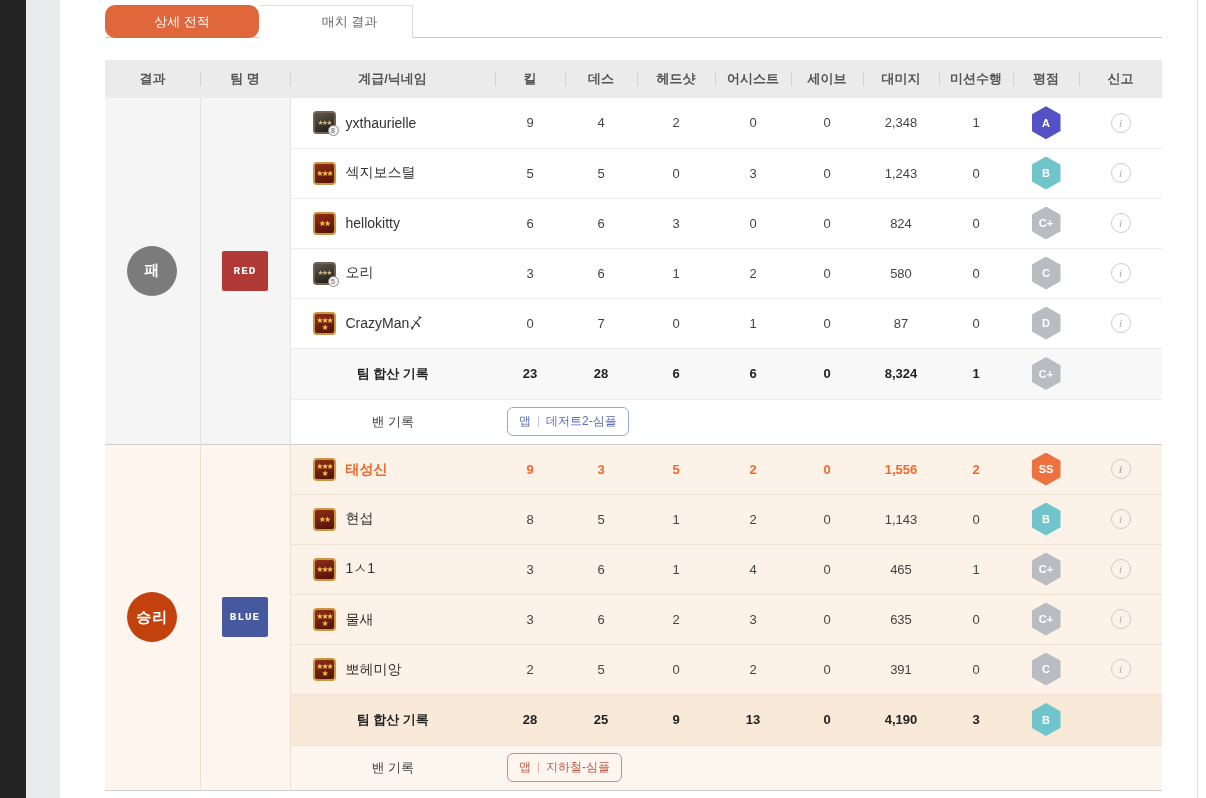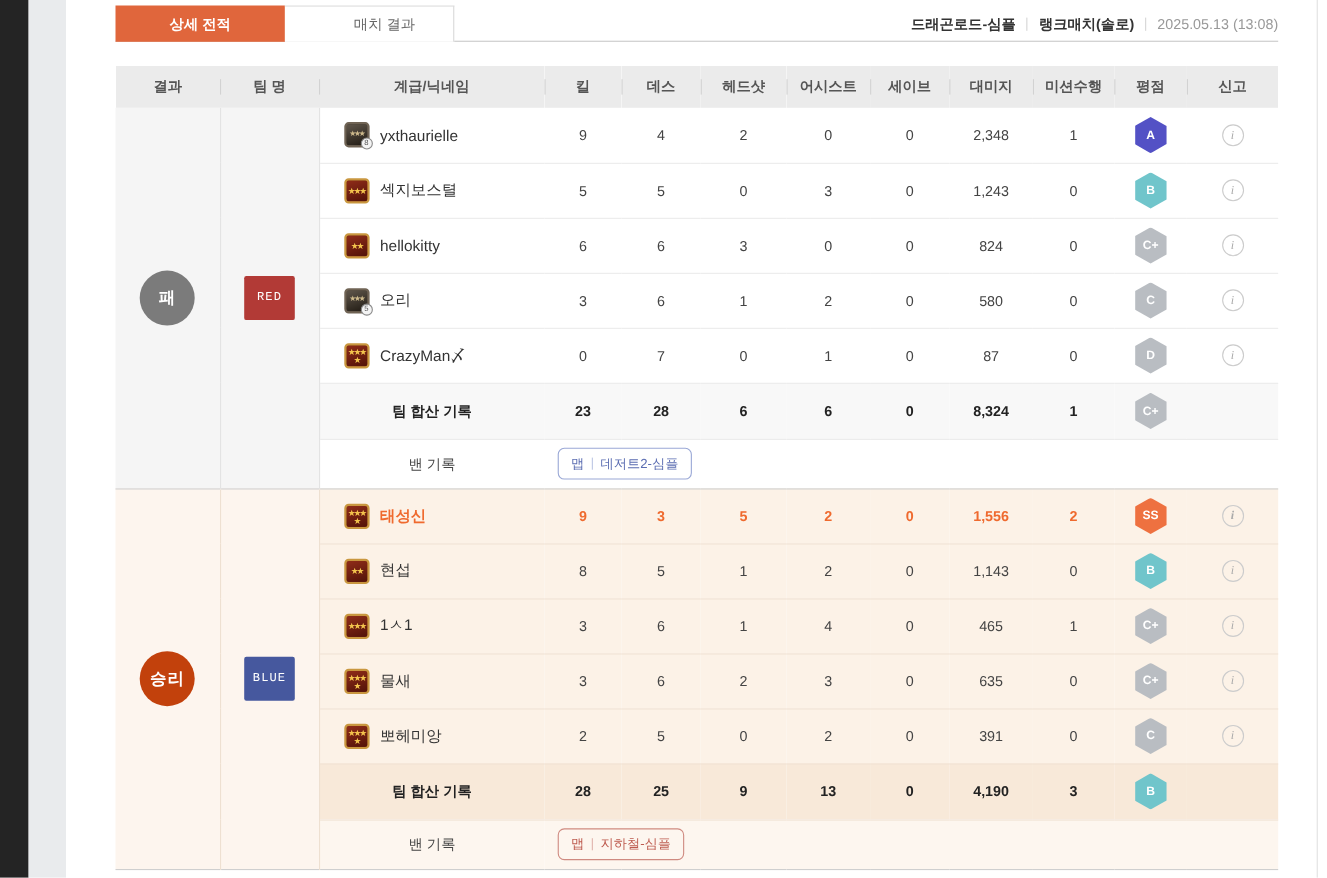--- a/index.html
+++ b/index.html
@@ -11,21 +11,21 @@
   .edge-dark { position:absolute; left:0; top:0; width:26px; height:798px; background:#242424; }
   .edge-gray { position:absolute; left:26px; top:0; width:34px; height:798px; background:#e9ebed; }
   .edge-right-line { position:absolute; left:1197px; top:0; width:1px; height:798px; background:#e2e2e2; }
 
   .content { position:absolute; left:105px; top:0; width:1057px; }
 
   
   .tabbar { position:relative; margin-top:5px; height:33px; border-bottom:1px solid #c9c9c9; display:flex; }
   .tab { width:154px; height:33px; display:flex; align-items:center; justify-content:center;
          font-size:13px; cursor:pointer; }
-  .tab-active { background:#e0663c; color:#fff; font-weight:bold; }
+  .tab-active { background:#e0663c; color:#fff; font-weight:normal;border-radius:10px; }
   .tab-inactive { background:#fff; color:#666; border-top:1px solid #ddd; border-right:1px solid #d9d9d9;padding-left:28px; }
   .tab-inactive:first-of-type { border-left:1px solid #d9d9d9; }
   .match-info { position:absolute; right:0; top:0; height:33px; display:flex; align-items:center; gap:10px; font-size:13px; }
   .match-info .strong { font-weight:bold; color:#333; }
   .match-info .dim { color:#999; }
   .vsep { width:1px; height:12px; background:#d5d5d5; display:inline-block; }
 
   
   table.score { width:1057px; margin-top:22px; border-collapse:collapse; table-layout:fixed; }
   thead th { height:38px; background:#ebebeb; font-size:13px; font-weight:600; color:#555;
@@ -36,21 +36,21 @@
   tbody tr { height:50px; }
   tbody td { text-align:center; font-size:13px; color:#444; background:var(--rowbg); border-bottom:1px solid var(--line); }
   tbody { border-bottom:1px solid #cfcfcf; }
   tbody.team-0 { --rowbg:#ffffff; --leftbg:#f5f5f5; --line:#ececec; --totalbg:#f8f8f8; --banbg:#ffffff; --vline:#e3e3e3; }
   tbody.team-1 { --rowbg:#fcf2e7; --leftbg:#fdf5ee; --line:#f0e2d3; --totalbg:#f8e9d9; --banbg:#fdf6ef; --vline:#eee0d1; }
 
   td.result-cell, td.team-cell { background:var(--leftbg); border-right:1px solid var(--vline); border-bottom:none; }
   .result-badge { display:inline-flex; align-items:center; justify-content:center; width:50px; height:50px;
                   border-radius:50%; color:#fff; font-size:15px; font-weight:bold; letter-spacing:1px; }
   .team-tag { display:inline-flex; align-items:center; justify-content:center; min-width:46px; height:40px;
-              padding:17px 7px; color:#fff; font-size:11px; font-weight:normal; letter-spacing:1px; border-radius:2px;
+              padding:17px 7px; color:#fff; font-size:11px; font-weight:bold; letter-spacing:1px; border-radius:2px;
               font-family:"Liberation Mono","DejaVu Sans Mono",monospace; }
 
   td.td-nick { text-align:left; padding-left:22px; }
   .nickwrap { display:inline-flex; align-items:center; gap:10px; }
   .nick { font-size:14px; color:#333; }
 
   
   .rank { position:relative; width:23px; height:23px; border-radius:4px; display:inline-flex;
           align-items:center; justify-content:center; flex:none; }
   .rank-gold { background:linear-gradient(160deg,#8a2a17 10%,#58150a 90%); border:2px solid #c9973f; }
@@ -90,27 +90,20 @@
 
 <div class="edge-dark"></div>
 <div class="edge-gray"></div>
 <div class="edge-right-line"></div>
 
 <div class="content">
 
   <div class="tabbar">
     <div class="tab tab-active">상세 전적</div>
     <div class="tab tab-inactive">매치 결과</div>
-    <div class="match-info">
-      <span class="strong">드래곤로드-심플</span>
-      <span class="vsep"></span>
-      <span class="strong">랭크매치(솔로)</span>
-      <span class="vsep"></span>
-      <span class="dim">2025.05.13 (13:08)</span>
-    </div>
   </div>
 
   <table class="score">
     <colgroup>
       <col style="width:95px">
         <col style="width:90px">
         <col style="width:205px">
       <col style="width:70px">
         <col style="width:72px">
         <col style="width:78px">

